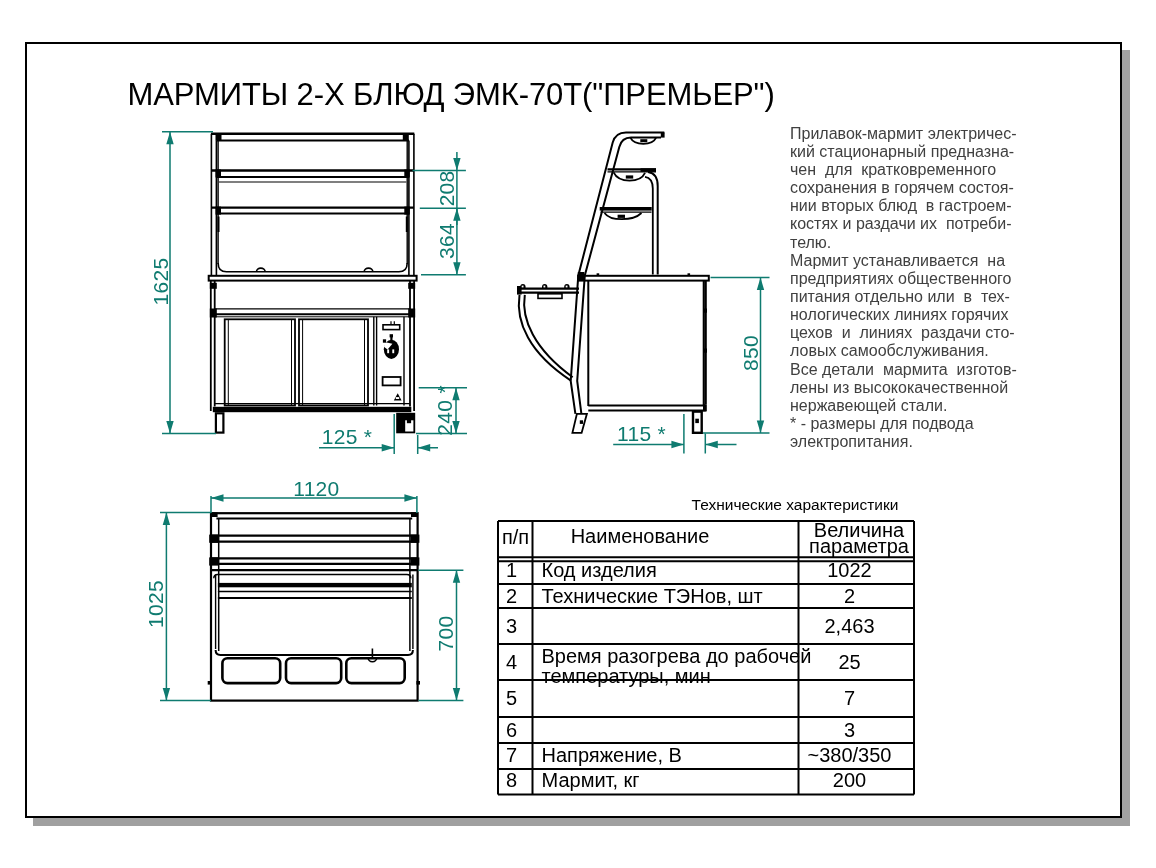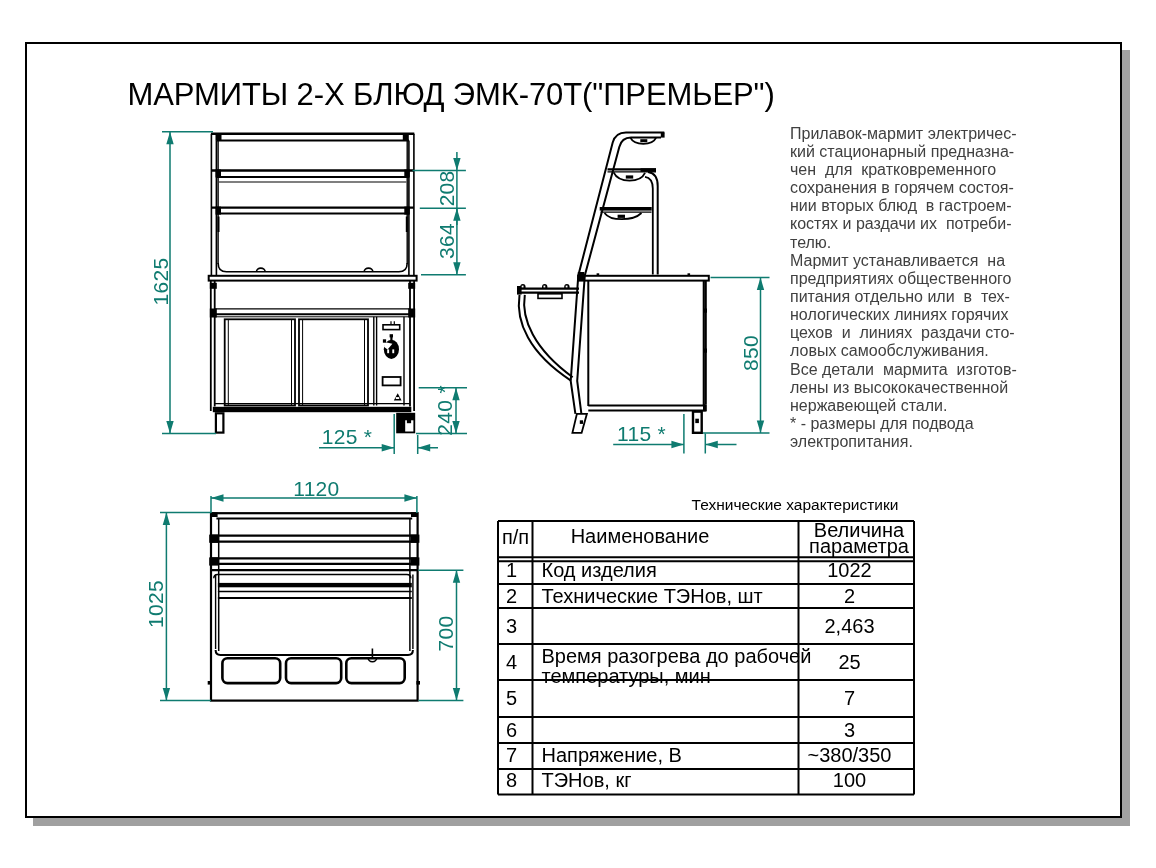--- a/index.html
+++ b/index.html
@@ -61,22 +61,22 @@
   <div class="abs" style="left:799px;top:690.3px;width:101px;text-align:center;">7</div>
 
   <div class="abs" style="left:495px;top:721.5px;width:33px;text-align:center;">6</div>
   <div class="abs" style="left:799px;top:721.5px;width:101px;text-align:center;">3</div>
 
   <div class="abs" style="left:495px;top:747px;width:33px;text-align:center;">7</div>
   <div class="abs" style="left:541.5px;top:747px;">Напряжение, В</div>
   <div class="abs" style="left:799px;top:747px;width:101px;text-align:center;">~380/350</div>
 
   <div class="abs" style="left:495px;top:772.2px;width:33px;text-align:center;">8</div>
-  <div class="abs" style="left:541.5px;top:772.2px;">ТЭНов, кг</div>
-  <div class="abs" style="left:799px;top:772.2px;width:101px;text-align:center;">100</div>
+  <div class="abs" style="left:541.5px;top:772.2px;">Мармит, кг</div>
+  <div class="abs" style="left:799px;top:772.2px;width:101px;text-align:center;">200</div>
 </div>
 
 <svg class="abs" id="dwg" style="left:0;top:0;font-family:'Liberation Sans',sans-serif;" width="1156" height="868" viewBox="0 0 1156 868" fill="none" stroke-linecap="butt">
 <g stroke="#000">
 
 <g>
 <path d="M211,133.8 H414.3" stroke-width="2.4"></path>
 <path d="M216.3,140.4 H409" stroke-width="2"></path>
 <rect x="215.5" y="134.6" width="6" height="6" fill="#000" stroke="none"></rect>
 <rect x="402.8" y="134.6" width="6" height="6" fill="#000" stroke="none"></rect>

